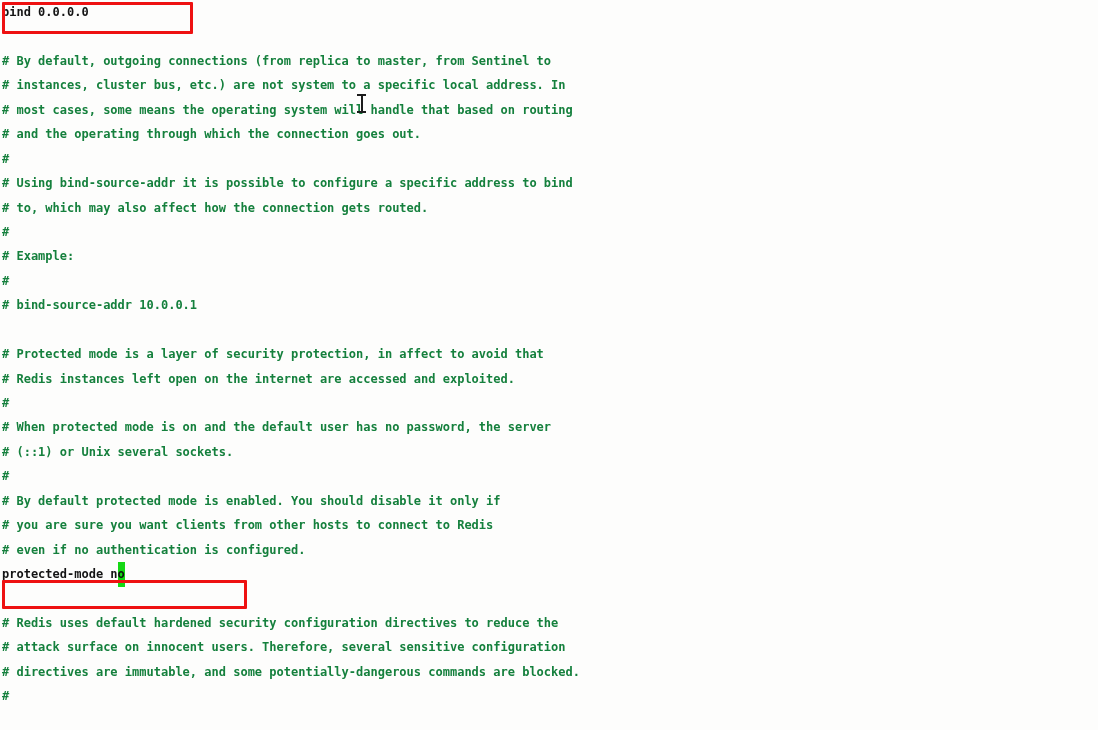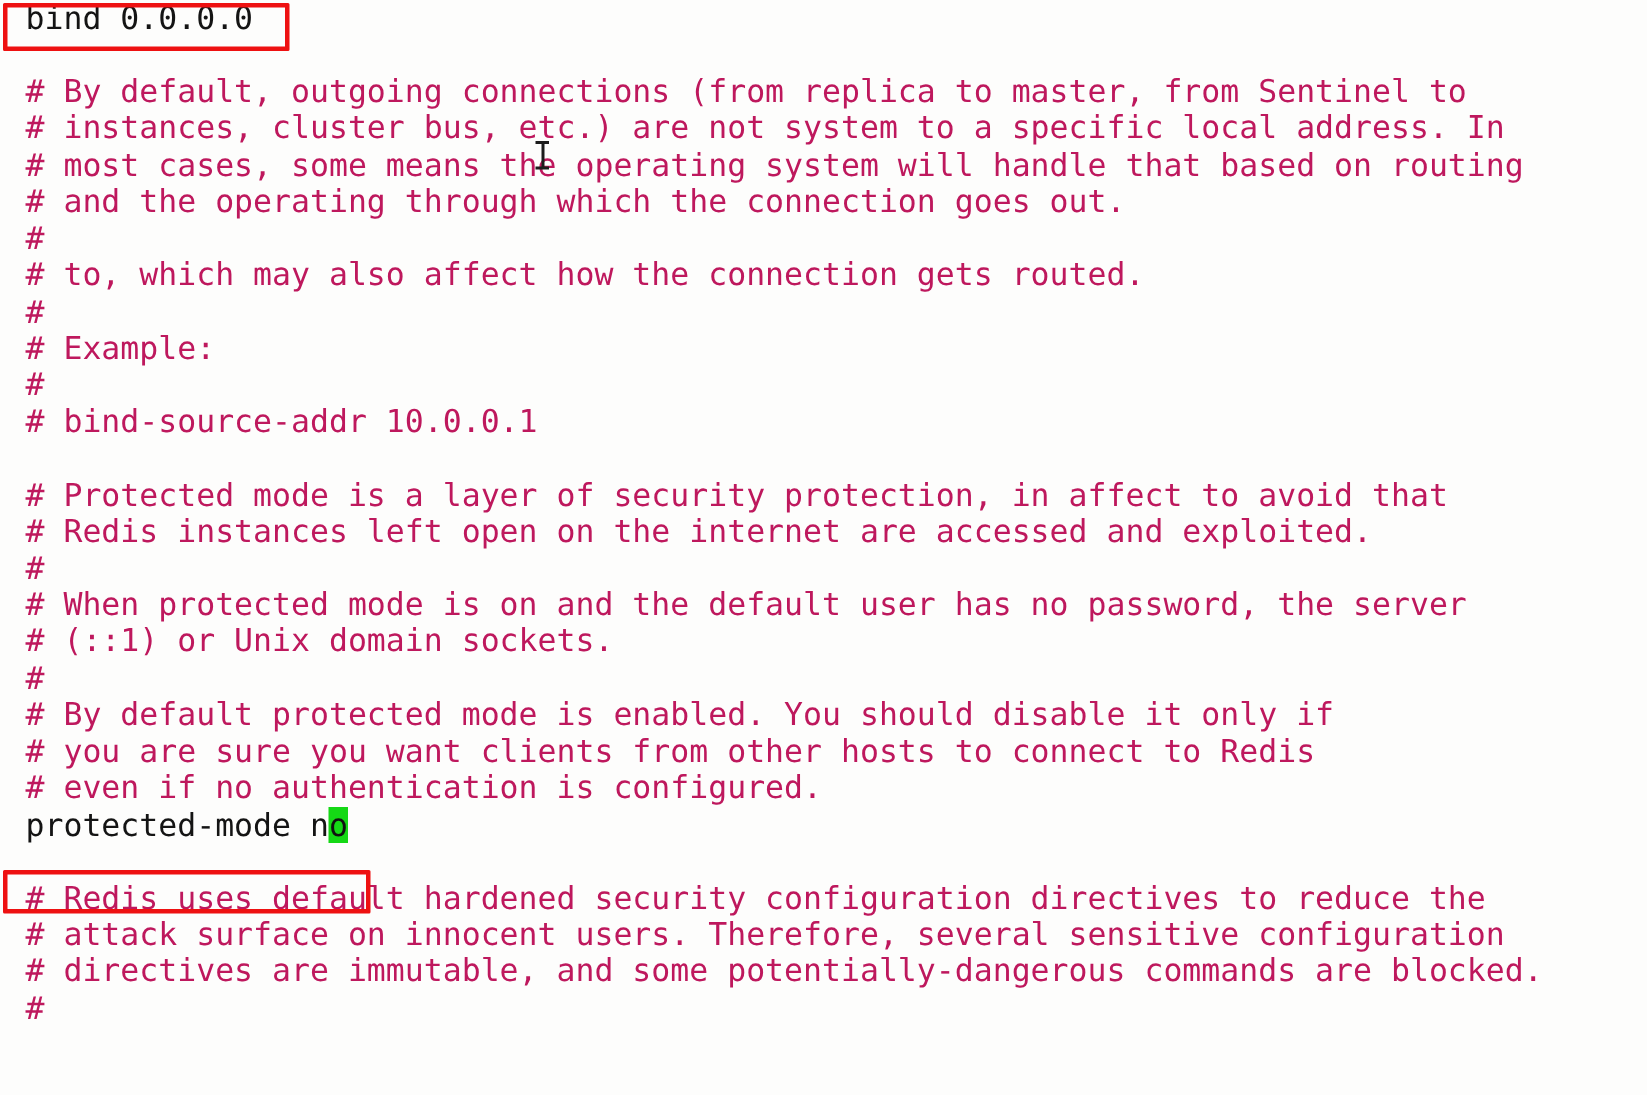--- a/index.html
+++ b/index.html
@@ -28,29 +28,29 @@
     position: absolute;
     left: 0;
     top: 0;
     width: 1098px;
   }
 
   .line {
     height: 24.45px;
     line-height: 24.45px;
     white-space: pre;
-    font-size: 21px;
+    font-size: 12px;
     letter-spacing: 0px;
-    padding-left: 17px;
+    padding-left: 2px;
     box-sizing: border-box;
     color: #2b2bb0;
-    font-weight: 400;
+    font-weight: 700;
   }
 
-  .line.comment  { color: #be185d; }
+  .line.comment  { color: #15803d; }
   .line.directive{ color: #141414; }
   .line.blank    { color: transparent; }
 
   
   .annot-box {
     position: absolute;
     border: 3px solid #ee1111;
     box-sizing: border-box;
     pointer-events: none;
     background: transparent;
@@ -96,31 +96,32 @@
 <div id="editor">
 
   <div class="code-body" id="code-body">
       <div class="line directive">bind 0.0.0.0</div>
       <div class="line blank"> </div>
       <div class="line comment"># By default, outgoing connections (from replica to master, from Sentinel to</div>
       <div class="line comment"># instances, cluster bus, etc.) are not system to a specific local address. In</div>
       <div class="line comment"># most cases, some means the operating system will handle that based on routing</div>
       <div class="line comment"># and the operating through which the connection goes out.</div>
       <div class="line comment">#</div>
+      <div class="line comment"># Using bind-source-addr it is possible to configure a specific address to bind</div>
       <div class="line comment"># to, which may also affect how the connection gets routed.</div>
       <div class="line comment">#</div>
       <div class="line comment"># Example:</div>
       <div class="line comment">#</div>
       <div class="line comment"># bind-source-addr 10.0.0.1</div>
       <div class="line blank"> </div>
       <div class="line comment"># Protected mode is a layer of security protection, in affect to avoid that</div>
       <div class="line comment"># Redis instances left open on the internet are accessed and exploited.</div>
       <div class="line comment">#</div>
       <div class="line comment"># When protected mode is on and the default user has no password, the server</div>
-      <div class="line comment"># (::1) or Unix domain sockets.</div>
+      <div class="line comment"># (::1) or Unix several sockets.</div>
       <div class="line comment">#</div>
       <div class="line comment"># By default protected mode is enabled. You should disable it only if</div>
       <div class="line comment"># you are sure you want clients from other hosts to connect to Redis</div>
       <div class="line comment"># even if no authentication is configured.</div>
       <div class="line directive"><span>protected-mode n</span><span class="block-cursor">o</span><span></span></div>
       <div class="line blank"> </div>
       <div class="line comment"># Redis uses default hardened security configuration directives to reduce the</div>
       <div class="line comment"># attack surface on innocent users. Therefore, several sensitive configuration</div>
       <div class="line comment"># directives are immutable, and some potentially-dangerous commands are blocked.</div>
       <div class="line comment">#</div>

